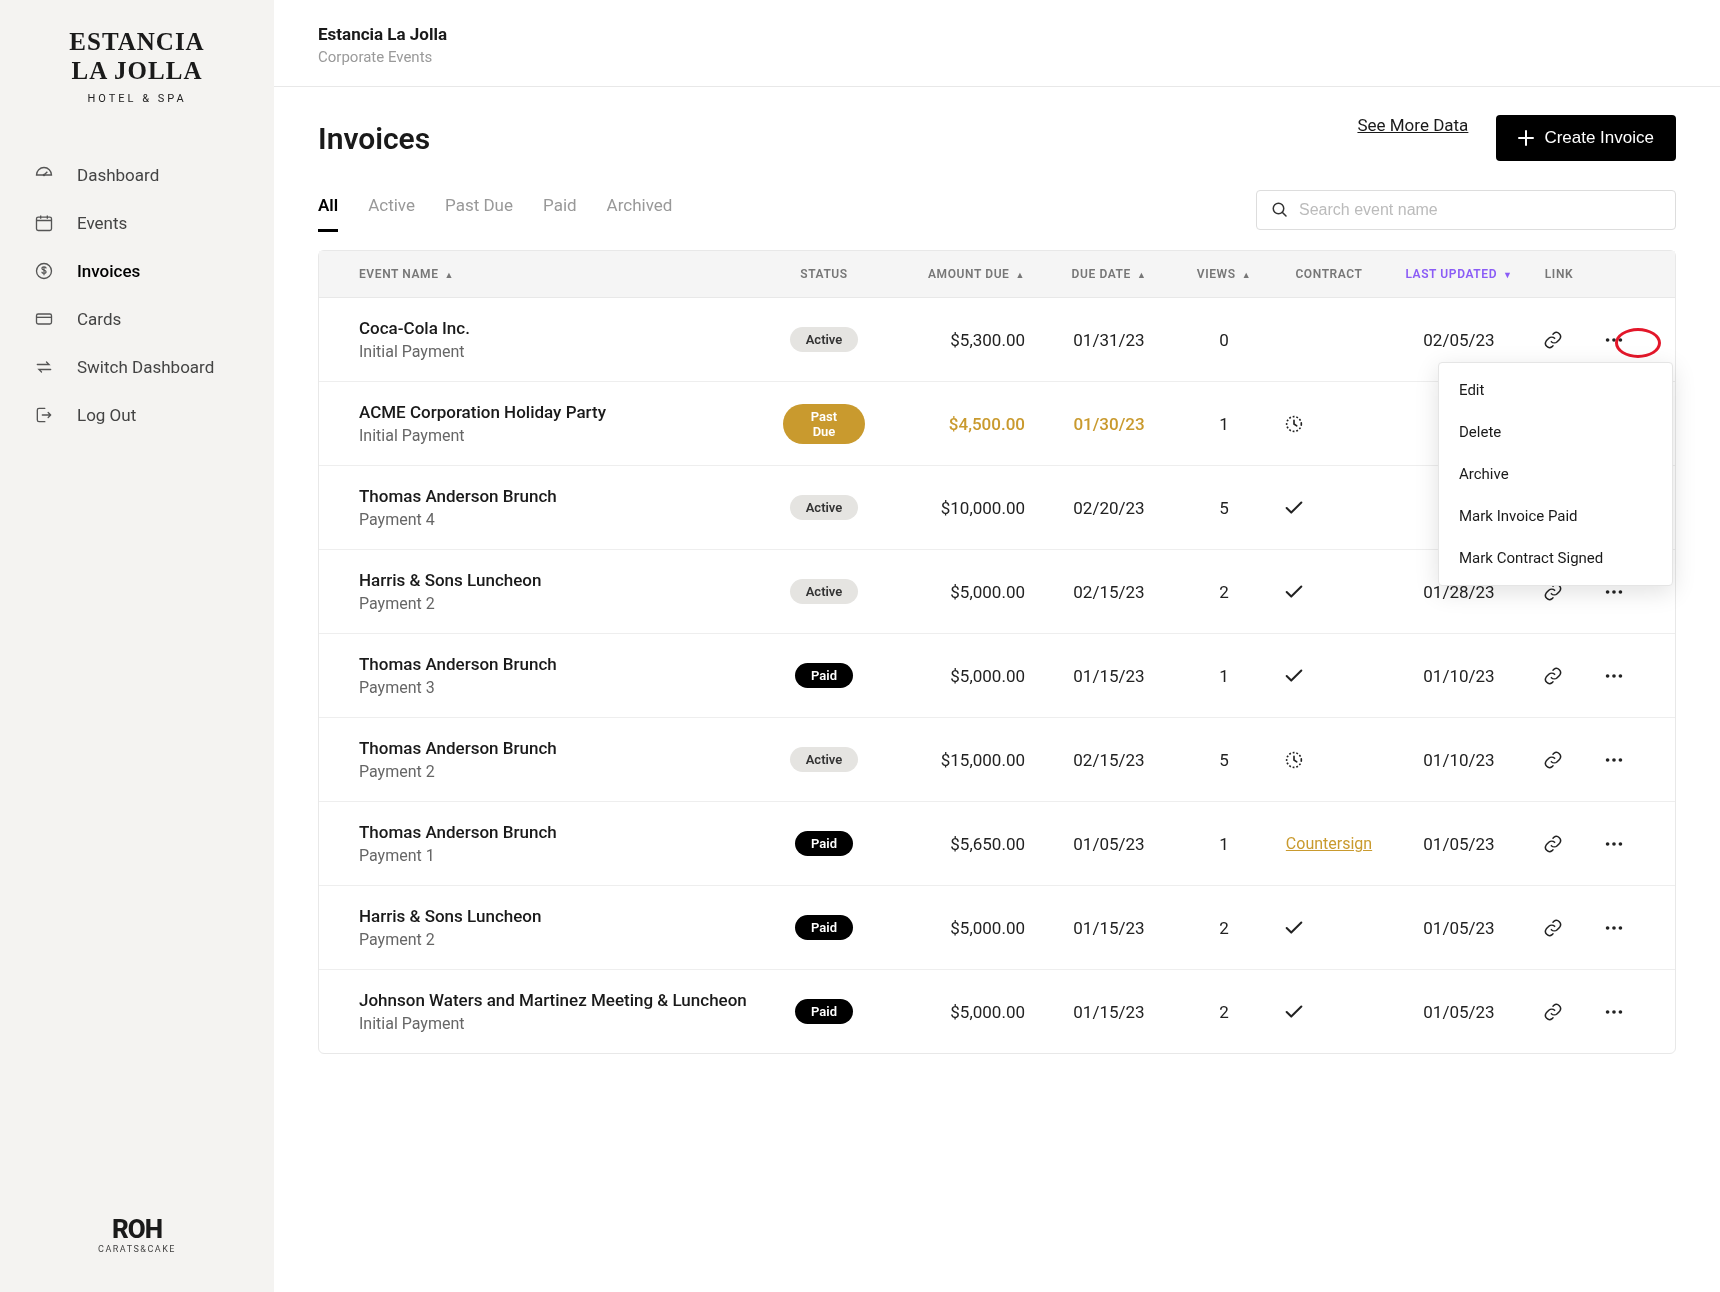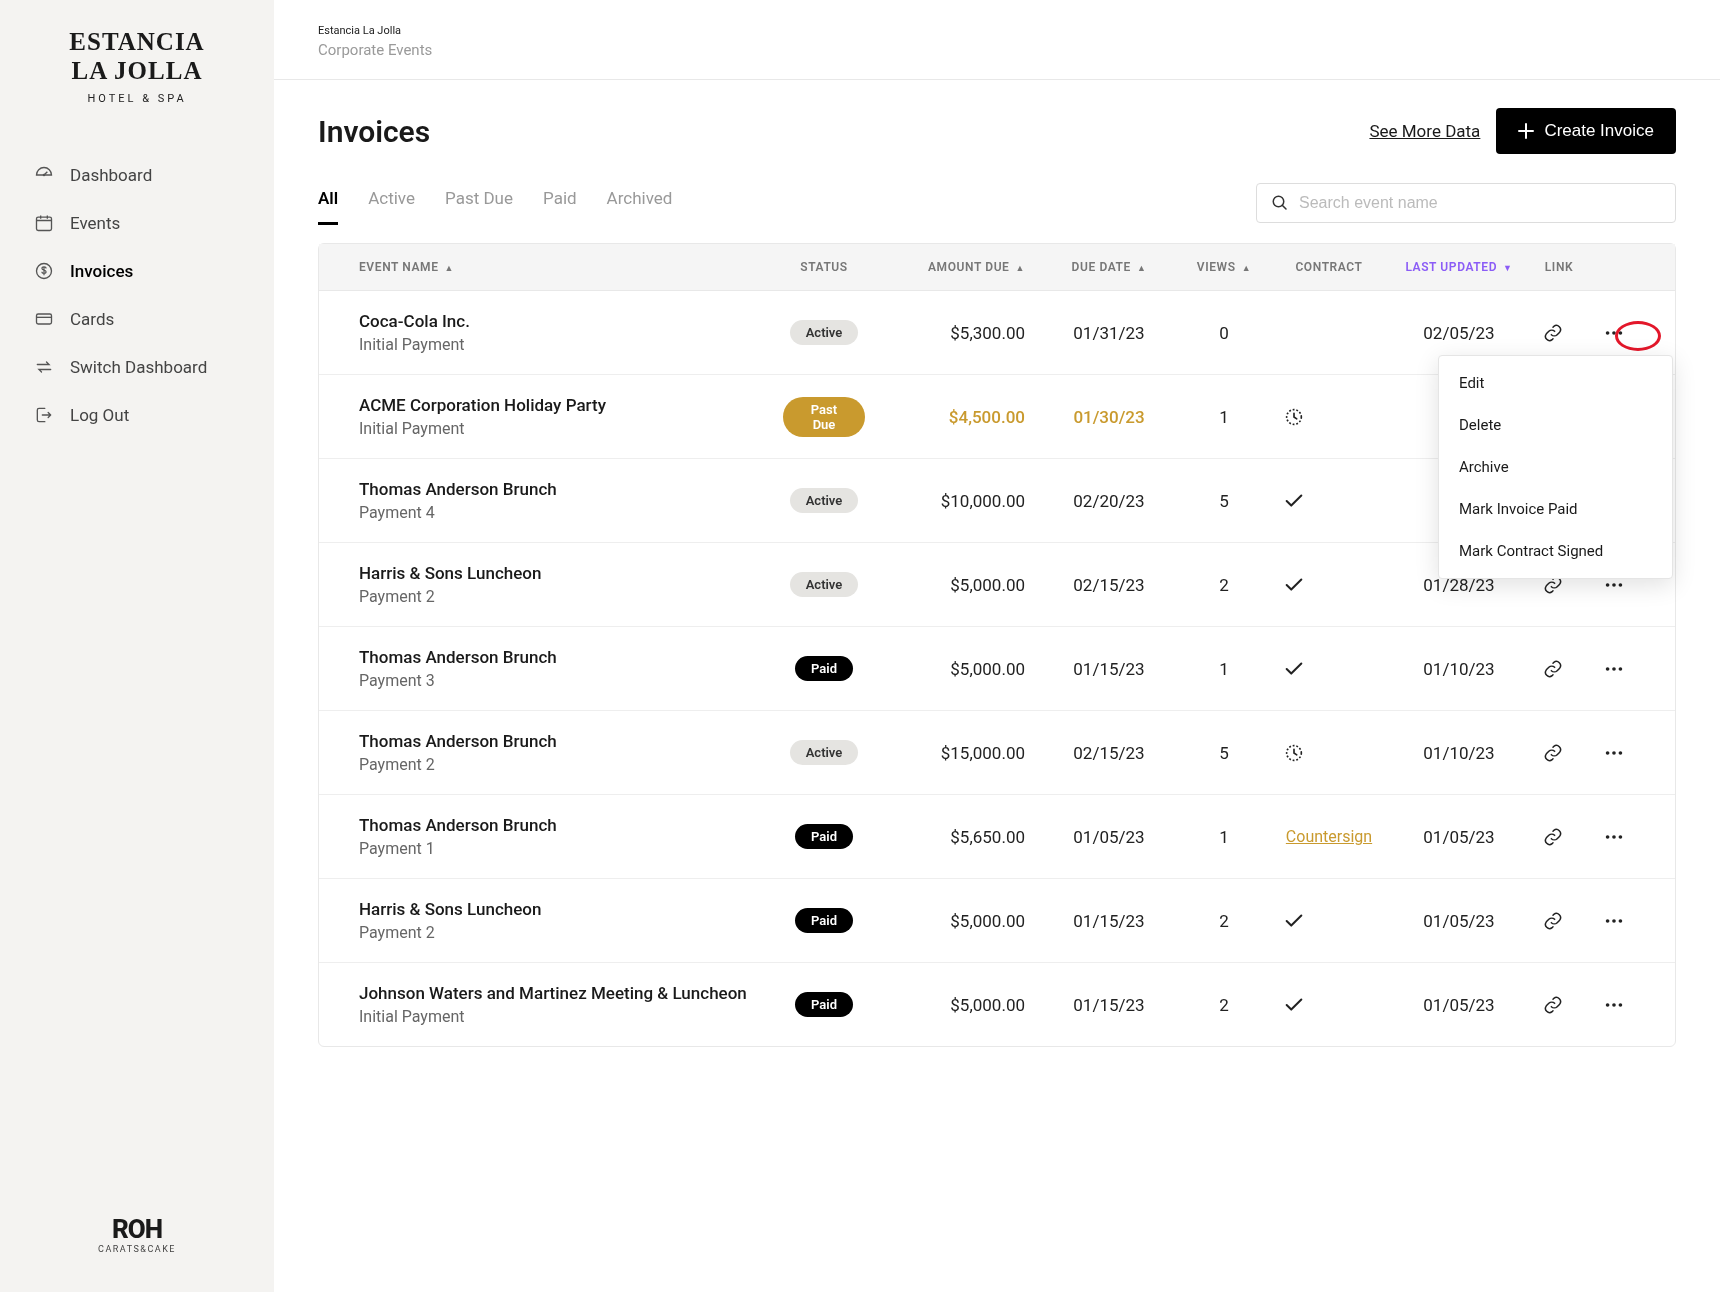--- a/index.html
+++ b/index.html
@@ -3,34 +3,34 @@
 <meta charset="utf-8">
 <style>
 *{box-sizing:border-box;margin:0;padding:0}
 body{font-family:-apple-system,BlinkMacSystemFont,"Segoe UI",Roboto,Helvetica,Arial,sans-serif;background:#fff;color:#1a1a1a;width:1720px;height:1292px;overflow:hidden}
 .app{display:flex;height:100%}
 .sidebar{width:274px;background:#f4f3f1;display:flex;flex-direction:column;padding:28px 0}
 .logo{text-align:center;padding:0 30px 26px}
 .logo-main{font-family:Georgia,serif;font-weight:700;font-size:25px;letter-spacing:1px;line-height:1.15}
 .logo-sub{font-size:11px;letter-spacing:3px;margin-top:6px;color:#222}
 .nav{padding:20px 20px 0}
-.nav-item{display:flex;align-items:center;gap:16px;padding:14px 14px;font-size:17px;color:#444;cursor:pointer;border-radius:4px}
+.nav-item{display:flex;align-items:center;gap:23px;padding:14px 14px;font-size:17px;color:#444;cursor:pointer;border-radius:4px}
 .nav-item.active{color:#000;font-weight:500}
 .nav-icon{width:20px;height:20px;display:flex;align-items:center;justify-content:center;flex:none}
 .ext-icon{font-size:10px;color:#999;margin-left:2px;position:relative;top:-6px}
 .sidebar-footer{margin-top:auto;text-align:center;padding:0 30px 10px}
 .roh{font-weight:800;font-size:26px;letter-spacing:-1px}
 .roh-sub{font-size:9px;letter-spacing:1.5px;color:#444}
 .main{flex:1;display:flex;flex-direction:column;overflow:hidden;position:relative}
 .crumb{padding:24px 44px 20px;border-bottom:1px solid #e8e8e8}
-.crumb-title{font-size:11px;font-weight:400;margin-bottom:4px}
+.crumb-title{font-size:17px;font-weight:700;margin-bottom:4px}
 .crumb-sub{font-size:15px;color:#9a9a9a}
 .page-head{display:flex;align-items:center;justify-content:space-between;padding:28px 44px 16px}
 .page-title{font-size:30px;font-weight:600}
-.head-actions{display:flex;align-items:center;gap:16px}
+.head-actions{display:flex;gap:28px}
 .see-more{font-size:17px;text-decoration:underline;cursor:pointer}
 .btn-primary{background:#000;color:#fff;border:none;padding:13px 22px;font-size:17px;font-weight:500;border-radius:4px;display:flex;align-items:center;gap:10px;cursor:pointer}
 .tabs-row{display:flex;align-items:center;justify-content:space-between;padding:10px 44px 0}
 .tabs{display:flex;gap:30px}
 .tab{font-size:17px;color:#999;padding:8px 0 14px;cursor:pointer;border-bottom:3px solid transparent}
 .tab.active{color:#000;font-weight:600;border-bottom-color:#000}
 .search{display:flex;align-items:center;gap:10px;border:1px solid #ddd;border-radius:4px;padding:10px 14px;width:420px}
 .search input{border:none;outline:none;font-size:16px;flex:1;color:#333}
 .search input::placeholder{color:#bbb}
 .table-wrap{padding:18px 44px 40px;overflow:auto}

